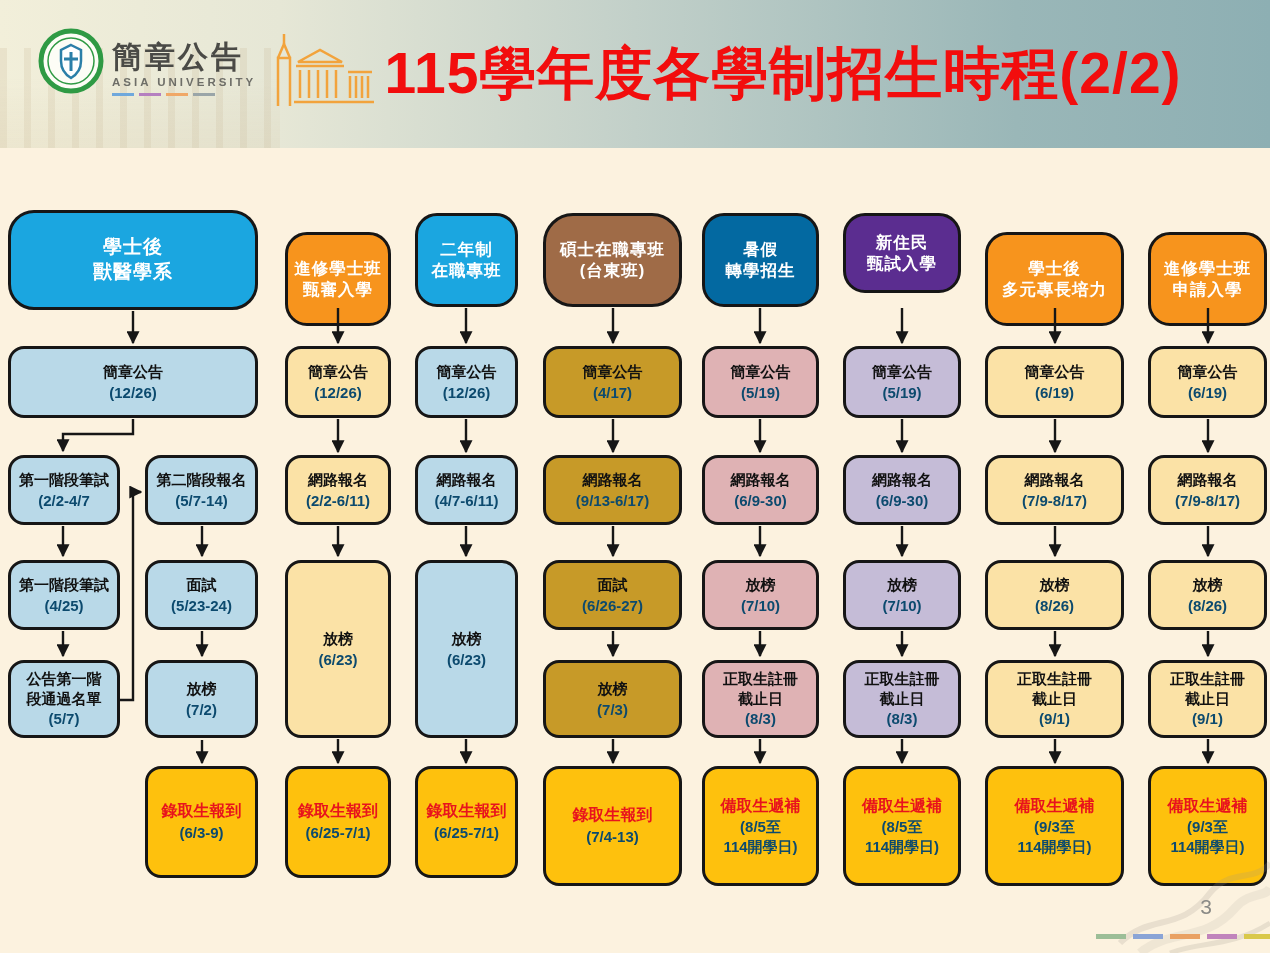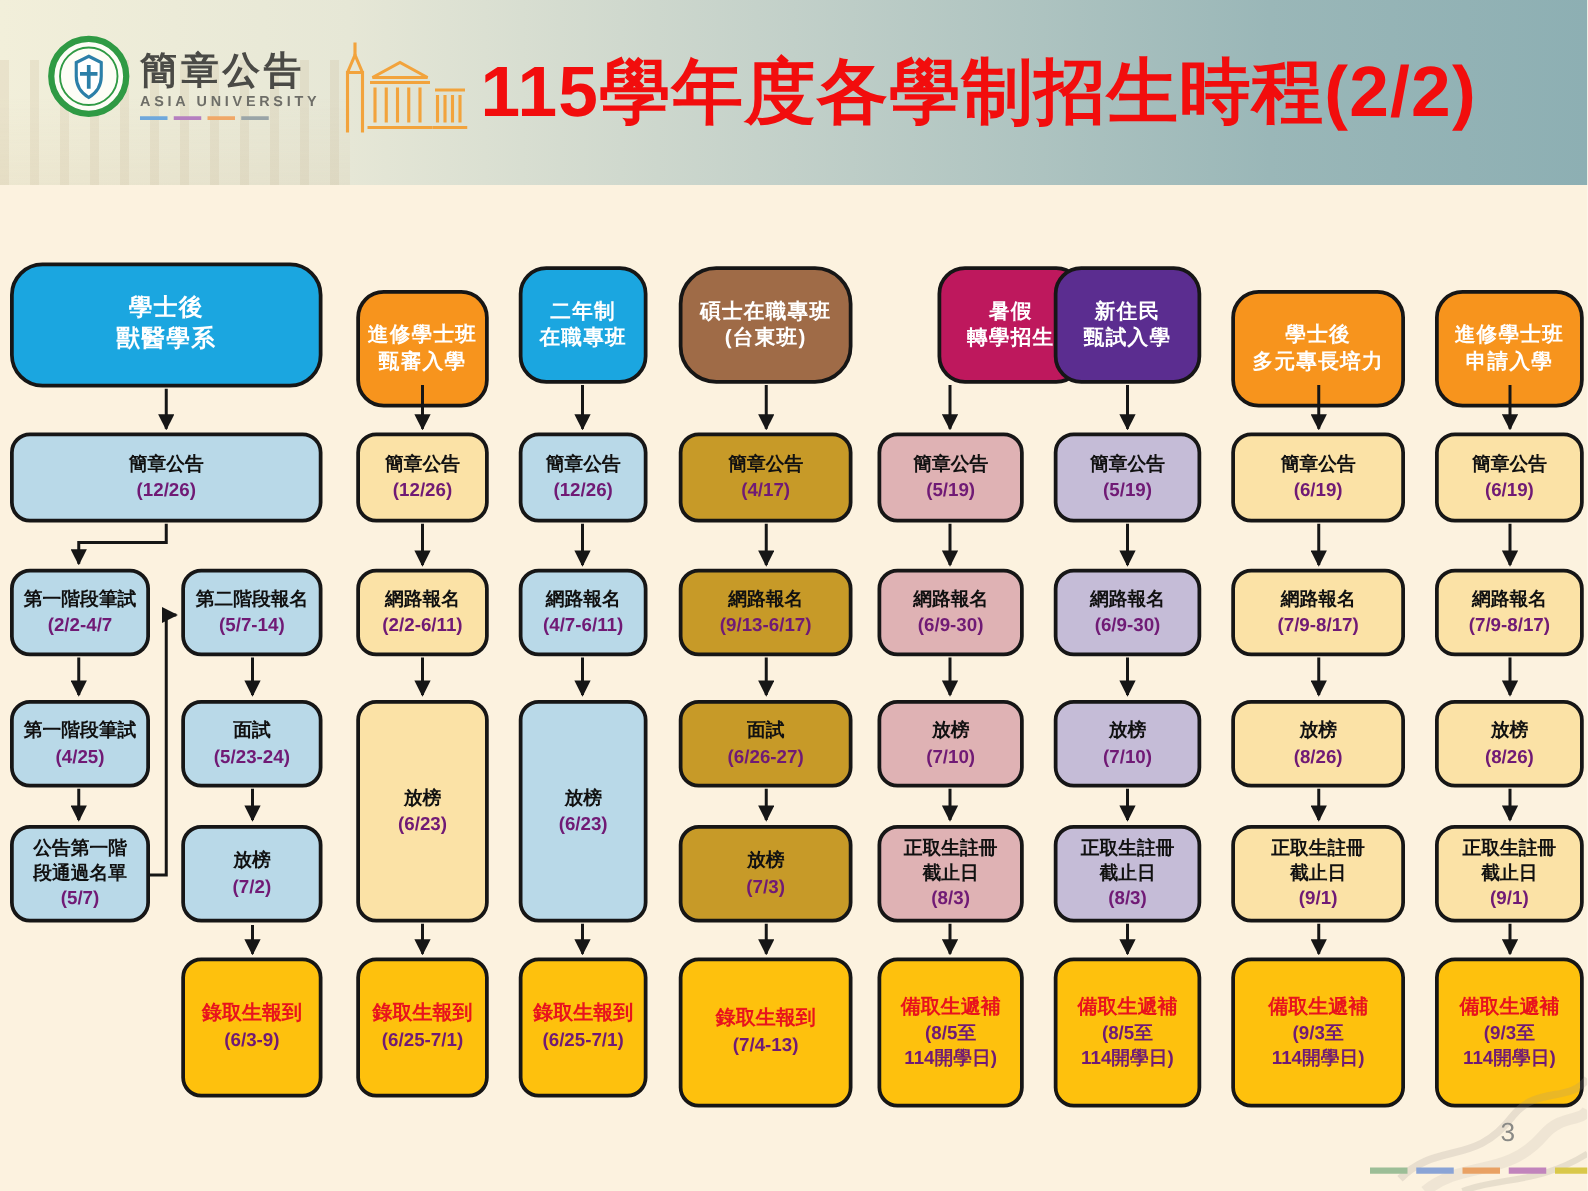--- a/index.html
+++ b/index.html
@@ -21,31 +21,31 @@
   .logo-dashes span{display:inline-block;width:22px;height:3px;}
   .slide-title{position:absolute;left:300px;right:4px;top:0;height:148px;
     display:flex;align-items:center;justify-content:center;
     font-size:57px;font-weight:800;color:#F20D0D;letter-spacing:1px;white-space:nowrap;}
 
   
   .box{position:absolute;border:3.5px solid #161616;border-radius:16px;
     display:flex;flex-direction:column;align-items:center;justify-content:center;
     text-align:center;padding:3px 4px;box-sizing:border-box;line-height:1.3;}
   .box .t{white-space:pre-line;font-size:15px;font-weight:bold;color:#111;}
-  .box .d{white-space:pre-line;font-size:15px;font-weight:bold;color:#701a75;margin-top:1px;}
+  .box .d{white-space:pre-line;font-size:15px;font-weight:bold;color:#0c4a6e;margin-top:1px;}
   .hdr{border-radius:22px;}
   .hdr .t{color:#fff;font-size:16.5px;letter-spacing:1px;}
   .hdr-main{border-radius:26px;}
   .hdr-main .t{font-size:19px;}
   .final .t{color:#E8131D;font-size:16px;}
 
   .th-blue-h{background:#1BA6E0;}   .th-blue{background:#B9D9E8;}
   .th-orange-h{background:#F7941D;margin-top:19px;} .th-cream{background:#FBE2A6;}
   .th-brown-h{background:#9F6B47;border-radius:30px;}  .th-gold{background:#C79A28;}
-  .th-red-h{background:#be185d;margin-left:48px;}    .th-pink{background:#DFB2B4;}
+  .th-red-h{background:#0369a1;}    .th-pink{background:#DFB2B4;}
   .th-purple-h{background:#5B2D90;} .th-lav{background:#C5BCD7;}
   .th-final{background:#FEC10D;}
 
   
   .arrows{position:absolute;left:0;top:0;pointer-events:none;}
   .arrows polyline{fill:none;stroke:#161616;stroke-width:2.4;}
 
   
   .page-num{position:absolute;right:58px;bottom:34px;font-size:21px;color:#8A8A86;}
   .footer-dashes{position:absolute;right:-4px;bottom:14px;display:flex;gap:7px;}
@@ -221,21 +221,21 @@
       <span class="t">正取生註冊
 截止日</span>
       <span class="d">(8/3)</span>
     </div>
   <div class="box final th-final" style="left:702px;top:766px;width:117px;height:120px">
       <span class="t">備取生遞補</span>
       <span class="d">(8/5至
 114開學日)</span>
     </div>
 
-  <div class="box hdr th-purple-h" style="left:843px;top:213px;width:118px;height:94px">
+  <div class="box hdr th-purple-h" style="left:843px;top:213px;width:118px;height:80px">
       <span class="t">新住民
 甄試入學</span>
     </div>
   <div class="box th-lav" style="left:843px;top:346px;width:118px;height:72px">
       <span class="t">簡章公告</span>
       <span class="d">(5/19)</span>
     </div>
   <div class="box th-lav" style="left:843px;top:455px;width:118px;height:70px">
       <span class="t">網路報名</span>
       <span class="d">(6/9-30)</span>

